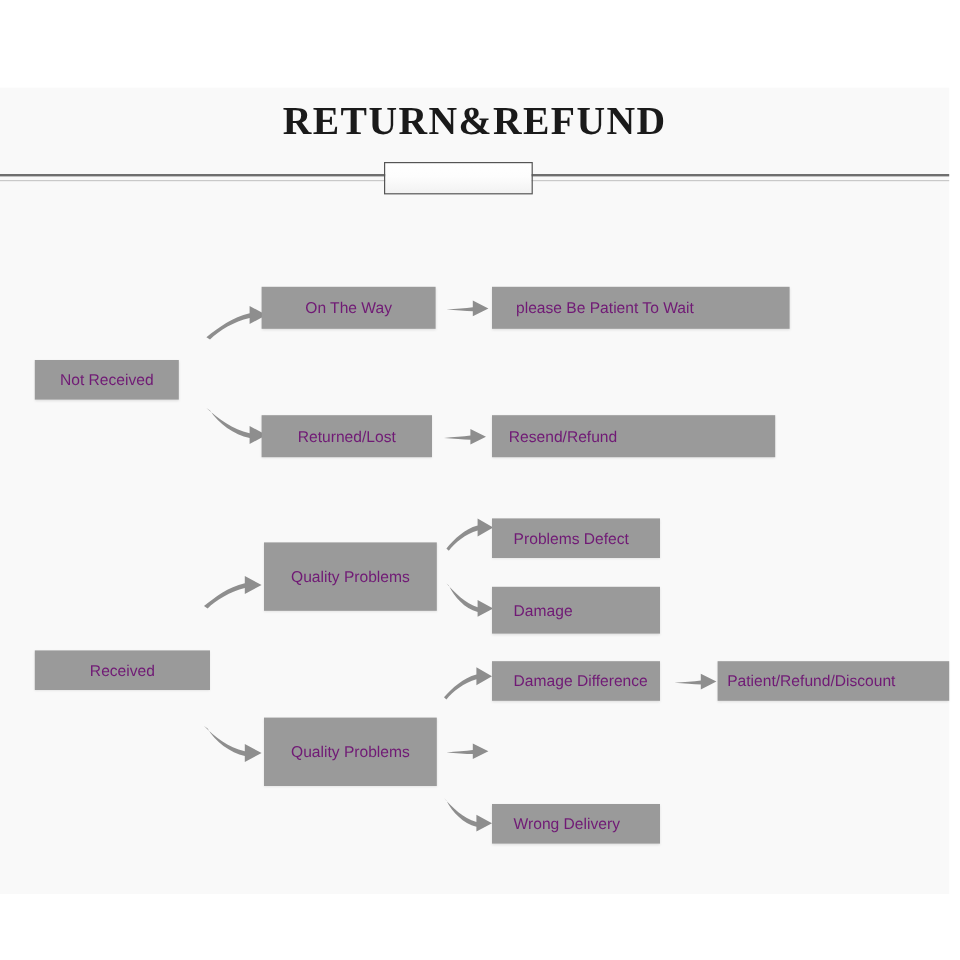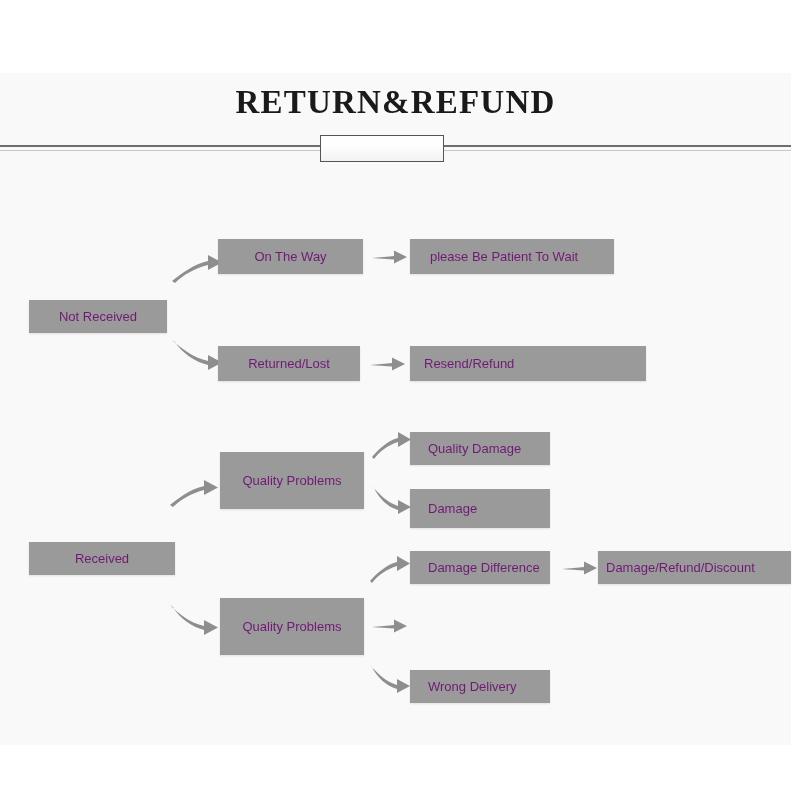--- a/index.html
+++ b/index.html
@@ -120,37 +120,37 @@
 
   <div id="title">RETURN&amp;REFUND</div>
 
   <div id="divider-top"></div>
   <div id="divider-bottom"></div>
 
   <div id="plaque">
     <span id="plaque-text"></span>
   </div>
 
-  <div class="node center" style="left:29px; top:300px; width:138px; height:33px;">Not Received</div>
+  <div class="node center" style="left:29px; top:300px; width:120px; height:33px;">Not Received</div>
 
   <div class="arrow" style="left:170px; top:251px; width:54px; height:34px;">
     <svg width="54" height="34" viewBox="0 0 54 34">
       <path d="M2 30 C 12 22, 24 13, 38 10 L 38 4 L 52 11.5 L 38 19 L 38 14 C 25 17, 13 24, 5 32 Z"></path>
     </svg>
   </div>
 
   <div class="node center" style="left:218px; top:239px; width:145px; height:35px;">On The Way</div>
 
   <div class="arrow" style="left:372px; top:249px; width:36px; height:16px;">
     <svg width="36" height="16" viewBox="0 0 36 16">
       <path d="M0 9 C 8 8.4, 16 7.8, 22 7 L 22 1.5 L 35 8 L 22 14.5 L 22 10.4 C 16 10.2, 8 9.6, 0 9 Z"></path>
     </svg>
   </div>
 
-  <div class="node left" style="left:410px; top:239px; width:204px; height:35px; padding-left:20px;">please Be Patient To Wait</div>
+  <div class="node left" style="left:410px; top:239px; width:248px; height:35px; padding-left:20px;">please Be Patient To Wait</div>
 
   <div class="arrow" style="left:170px; top:338px; width:54px; height:32px;">
     <svg width="54" height="32" viewBox="0 0 54 32">
       <path d="M2 2 C 12 11, 24 20, 38 23 L 38 17 L 52 24.5 L 38 32 L 38 27 C 25 24, 12 15, 5 4 Z"></path>
     </svg>
   </div>
 
   <div class="node center" style="left:218px; top:346px; width:142px; height:35px;">Returned/Lost</div>
 
   <div class="arrow" style="left:370px; top:356px; width:36px; height:16px;">
@@ -170,21 +170,21 @@
   </div>
 
   <div class="node center" style="left:220px; top:452px; width:144px; height:57px;">Quality Problems</div>
 
   <div class="arrow" style="left:370px; top:430px; width:42px; height:30px;">
     <svg width="42" height="30" viewBox="0 0 42 30">
       <path d="M2 27 C 9 19, 17 11, 28 8 L 28 2 L 41 9.5 L 28 17 L 28 12 C 18 15, 9 22, 4 29 Z"></path>
     </svg>
   </div>
 
-  <div class="node left" style="left:410px; top:432px; width:140px; height:33px; padding-left:18px;">Quality Damage</div>
+  <div class="node left" style="left:410px; top:432px; width:140px; height:33px; padding-left:18px;">Problems Defect</div>
 
   <div class="arrow" style="left:370px; top:484px; width:42px; height:30px;">
     <svg width="42" height="30" viewBox="0 0 42 30">
       <path d="M2 2 C 9 10, 18 19, 28 22 L 28 16 L 41 23 L 28 30 L 28 26 C 17 23, 9 14, 4 4 Z"></path>
     </svg>
   </div>
 
   <div class="node left" style="left:410px; top:489px; width:140px; height:39px; padding-left:18px;">Damage</div>
 
   <div class="arrow" style="left:168px; top:603px; width:52px; height:32px;">
@@ -202,21 +202,21 @@
   </div>
 
   <div class="node left" style="left:410px; top:551px; width:140px; height:33px; padding-left:18px;">Damage Difference</div>
 
   <div class="arrow" style="left:562px; top:560px; width:36px; height:16px;">
     <svg width="36" height="16" viewBox="0 0 36 16">
       <path d="M0 9 C 8 8.4, 16 7.8, 22 7 L 22 1.5 L 35 8 L 22 14.5 L 22 10.4 C 16 10.2, 8 9.6, 0 9 Z"></path>
     </svg>
   </div>
 
-  <div class="node left" style="left:598px; top:551px; width:193px; height:33px; padding-left:8px;">Damage/Refund/Discount</div>
+  <div class="node left" style="left:598px; top:551px; width:193px; height:33px; padding-left:8px;">Patient/Refund/Discount</div>
 
   <div class="arrow" style="left:372px; top:618px; width:36px; height:16px;">
     <svg width="36" height="16" viewBox="0 0 36 16">
       <path d="M0 9 C 8 8.4, 16 7.8, 22 7 L 22 1.5 L 35 8 L 22 14.5 L 22 10.4 C 16 10.2, 8 9.6, 0 9 Z"></path>
     </svg>
   </div>
 
 
   <div class="arrow" style="left:368px; top:663px; width:44px; height:30px;">
     <svg width="44" height="30" viewBox="0 0 44 30">

